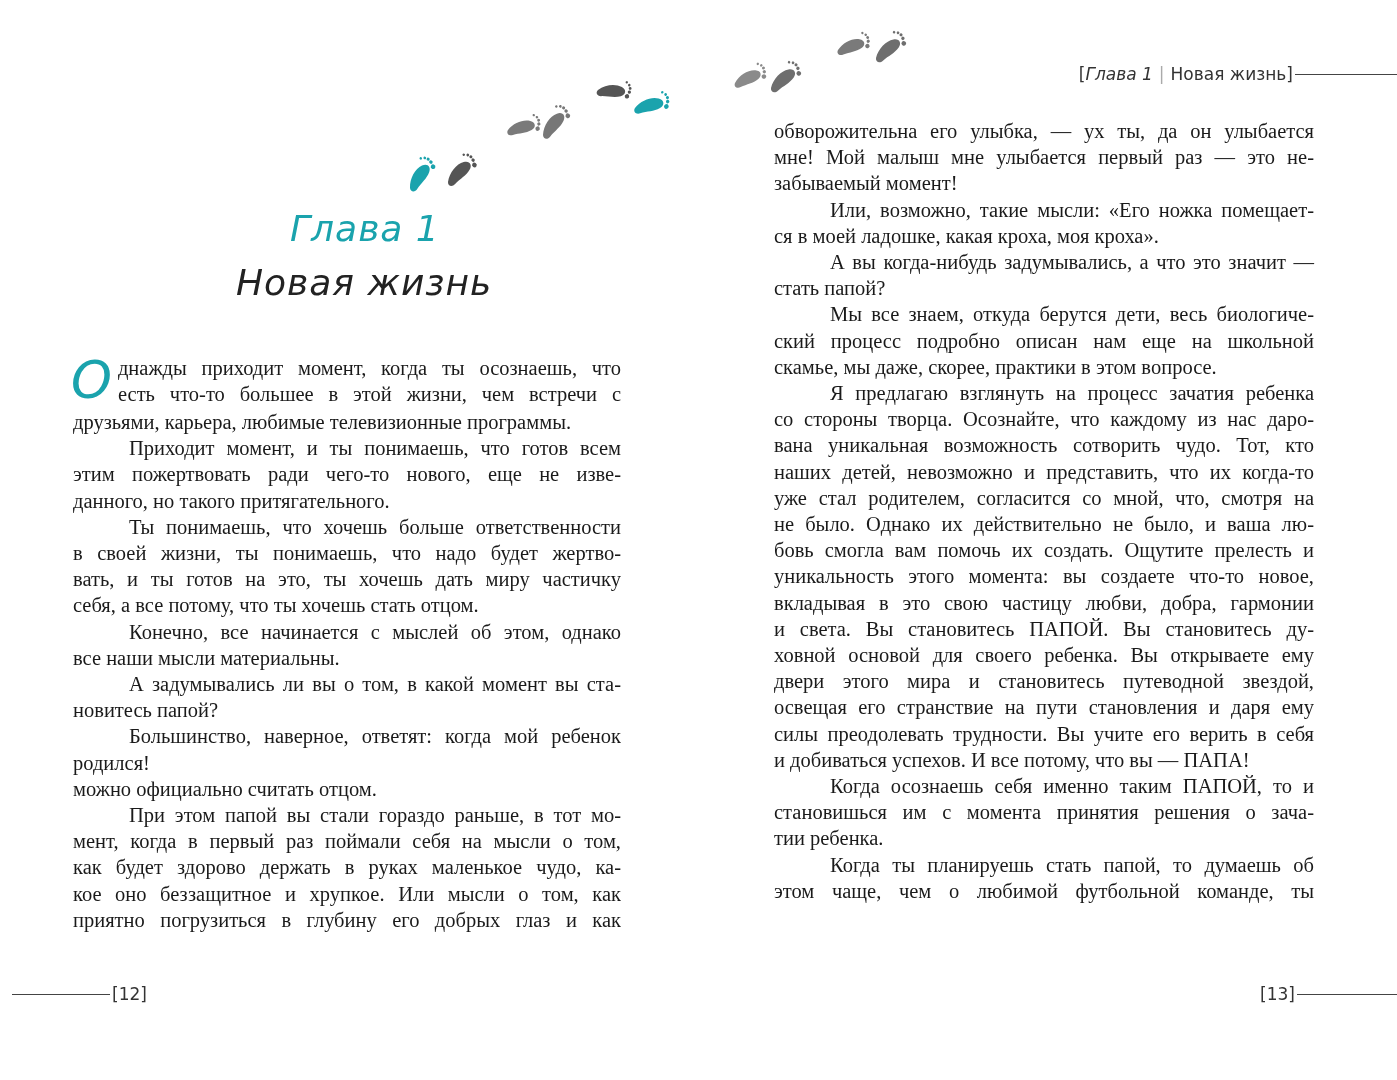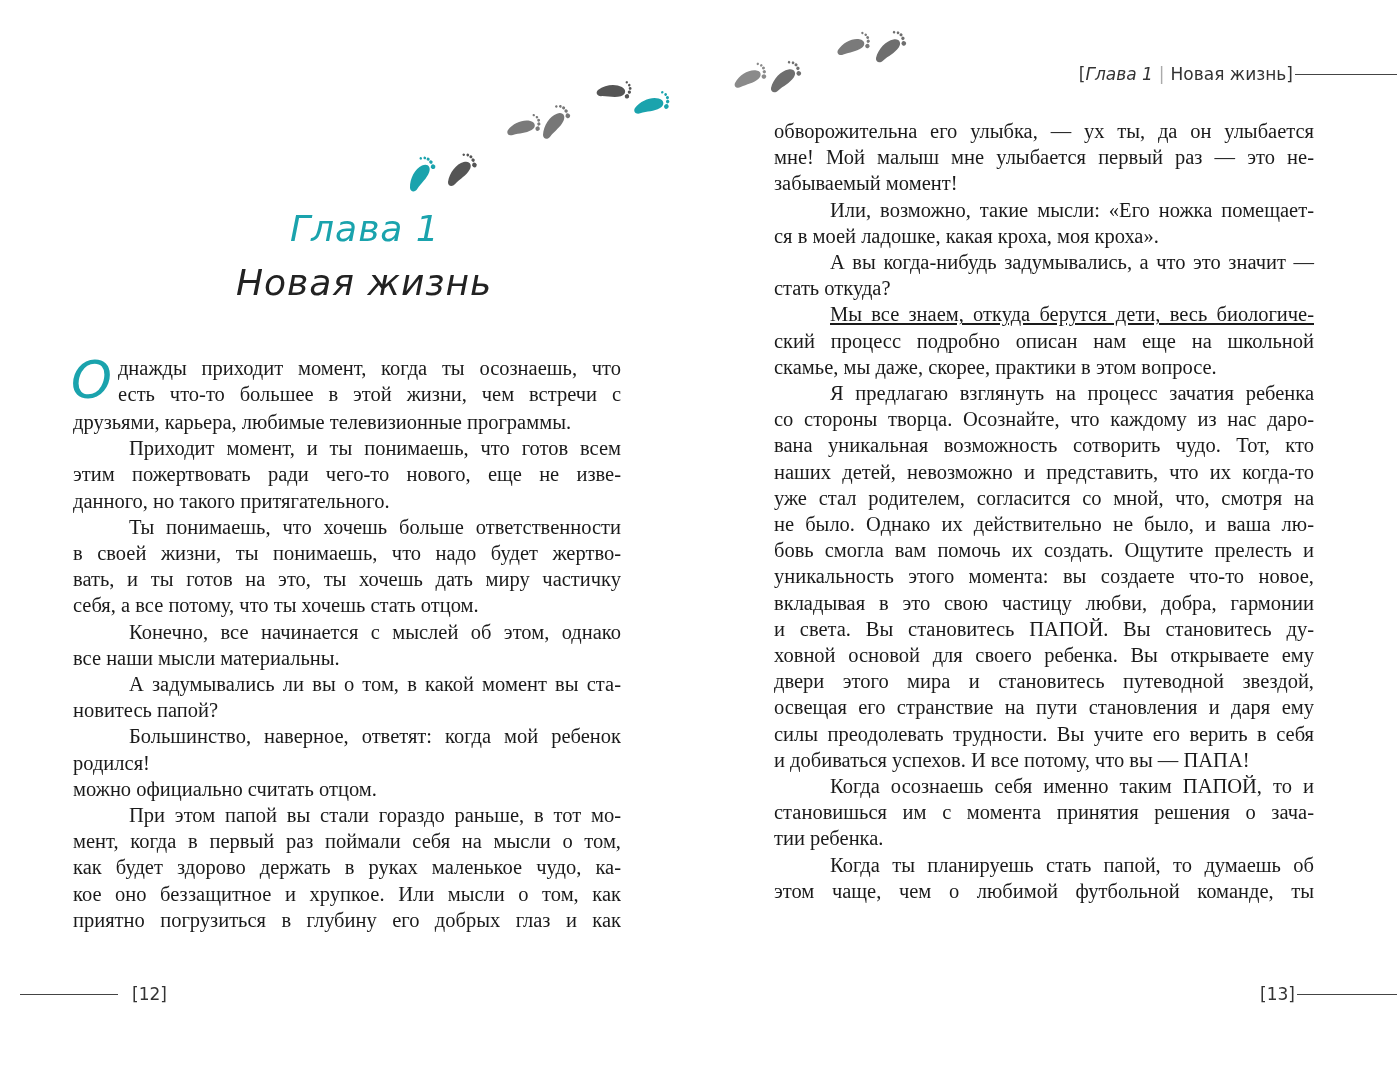--- a/index.html
+++ b/index.html
@@ -24,21 +24,21 @@
 
   .chapter-number { position: absolute; left: 290px; top: 208px; font-family: "DejaVu Sans", sans-serif; font-style: italic; font-size: 36px; color: #1aa3ad; letter-spacing: 1px; }
   .chapter-title { position: absolute; left: 236px; top: 262px; font-family: "DejaVu Sans", sans-serif; font-style: italic; font-size: 36px; color: #222; letter-spacing: 1px; }
 
   .running-header { position: absolute; right: 0; top: 64px; font-family: "DejaVu Sans", sans-serif; font-size: 17px; color: #333; display: flex; align-items: center; }
   .running-header .chap { font-style: italic; }
   .running-header .sep { color: #aaa; margin: 0 6px; }
   .running-header .rule { width: 102px; height: 1px; background: #444; margin-left: 2px; }
 
   .folio { position: absolute; top: 984px; font-family: "DejaVu Sans", sans-serif; font-size: 17px; color: #333; display: flex; align-items: center; }
-  .folio-left { left: 20px; gap: 12px; }
+  .folio-left { left: 12px; }
   .folio-right { right: 0; }
   .folio .rule { height: 1px; background: #444; }
   .folio-left .rule { width: 98px; margin-right: 2px; }
   .folio-right .rule { width: 100px; margin-left: 2px; }
 
   .footprints { position: absolute; left: 0; top: 0; width: 1397px; height: 200px; pointer-events: none; }
 </style>
 </head>
 <body>
 
@@ -152,24 +152,24 @@
       <span class="line">обворожительна его улыбка, — ух ты, да он улыбается</span>
       <span class="line">мне! Мой малыш мне улыбается первый раз — это не-</span>
       <span class="line last">забываемый момент!</span>
     </p>
     <p>
       <span class="line" style="padding-left:28px;">Или, возможно, такие мысли: «Его ножка помещает-</span>
       <span class="line last" style="text-indent:0">ся в моей ладошке, какая кроха, моя кроха».</span>
     </p>
     <p>
       <span class="line" style="padding-left:28px;">А вы когда-нибудь задумывались, а что это значит —</span>
-      <span class="line last" style="text-indent:0">стать откуда?</span>
-    </p>
-    <p>
-      <span class="line" style="padding-left:28px;text-decoration:underline;">Мы все знаем, откуда берутся дети, весь биологиче-</span>
+      <span class="line last" style="text-indent:0">стать папой?</span>
+    </p>
+    <p>
+      <span class="line" style="padding-left:28px;">Мы все знаем, откуда берутся дети, весь биологиче-</span>
       <span class="line" style="text-indent:0">ский процесс подробно описан нам еще на школьной</span>
       <span class="line last" style="text-indent:0">скамье, мы даже, скорее, практики в этом вопросе.</span>
     </p>
     <p>
       <span class="line" style="padding-left:28px;">Я предлагаю взглянуть на процесс зачатия ребенка</span>
       <span class="line" style="text-indent:0">со стороны творца. Осознайте, что каждому из нас даро-</span>
       <span class="line" style="text-indent:0">вана уникальная возможность сотворить чудо. Тот, кто</span>
       <span class="line" style="text-indent:0">наших детей, невозможно и представить, что их когда-то</span>
       <span class="line" style="text-indent:0">уже стал родителем, согласится со мной, что, смотря на</span>
       <span class="line" style="text-indent:0">не было. Однако их действительно не было, и ваша лю-</span>

